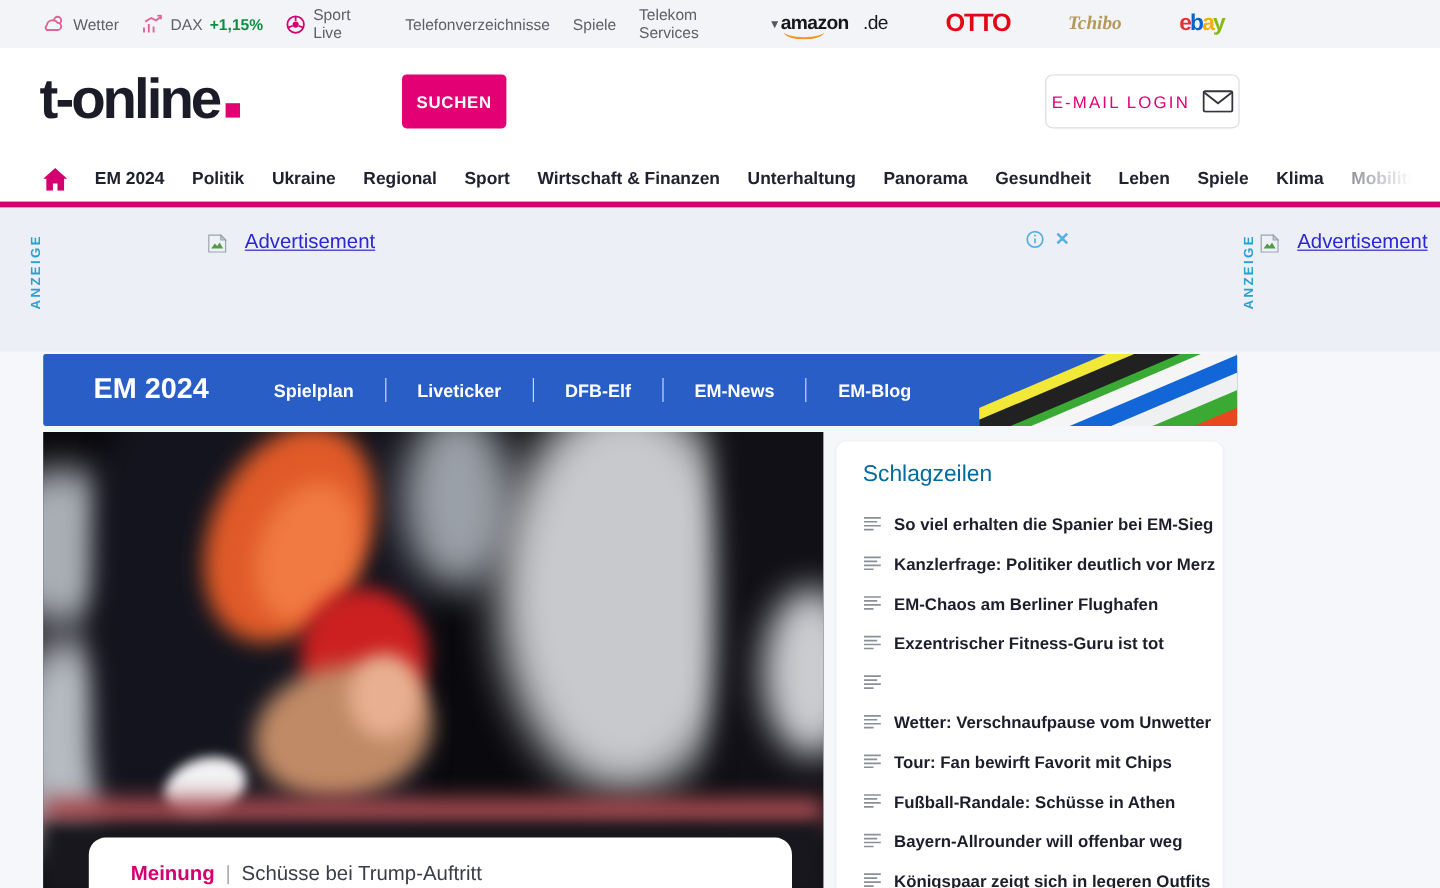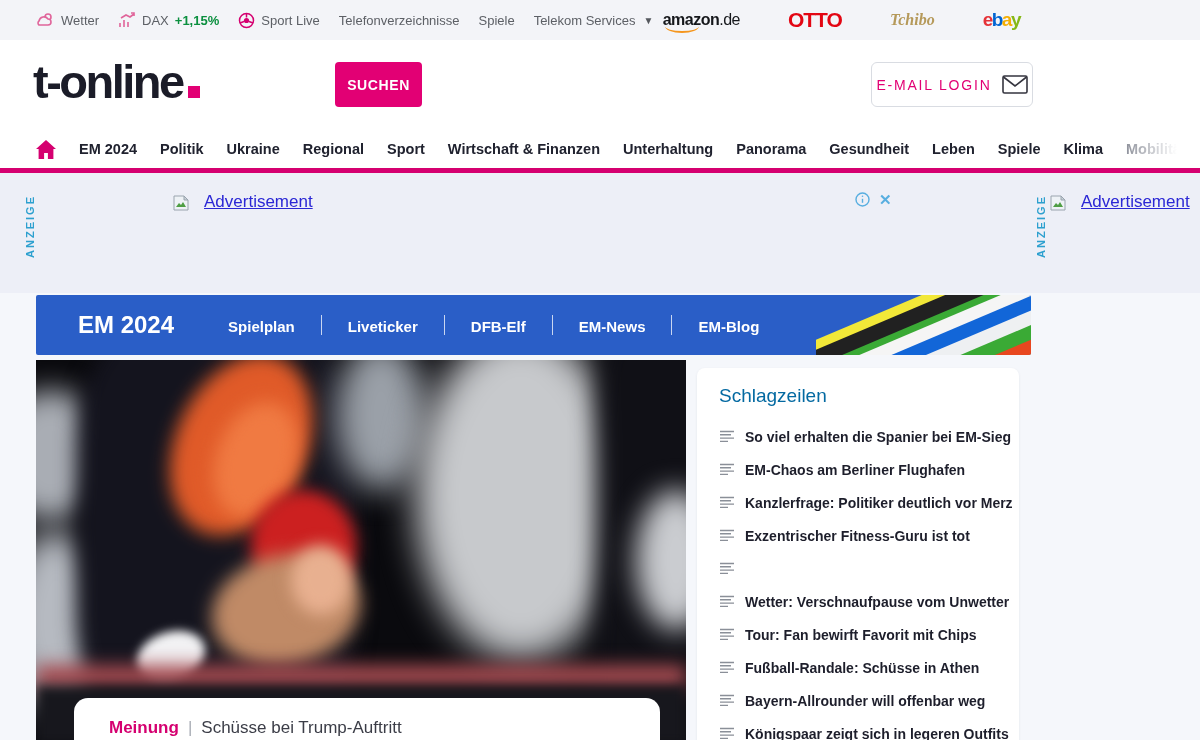--- a/index.html
+++ b/index.html
@@ -9,21 +9,21 @@
   
   .topbar { position:absolute; left:0; top:0; width:1200px; height:40px; background:#f3f4f8;
             display:flex; align-items:center; padding:0 180px 0 35px; }
   .topbar-left { display:flex; align-items:center; gap:19px; flex:1; }
   .tb-item { display:flex; align-items:center; gap:6px; font-size:13px; color:#5d6066; cursor:pointer; }
   .tb-item svg { display:block; }
   .dax-val { color:#0b8f3f; font-weight:bold; }
   .caret { font-size:10px; color:#55585e; margin-left:2px; }
   .partners { display:flex; align-items:center; gap:48px; }
   .logo-amazon { font-weight:bold; font-size:16px; color:#15171b; position:relative; letter-spacing:-0.5px;}
-  .logo-amazon .tld { font-weight:normal; }
+  .logo-amazon .tld { font-weight:normal;margin-left:12px; }
   .amazon-smile { position:absolute; left:2px; bottom:-4px; width:34px; height:8px;
                   border-bottom:2px solid #f5961e; border-radius:0 0 60% 60%/0 0 100% 100%; }
   .logo-otto { color:#e30613; font-weight:900; font-size:21px; letter-spacing:-1px; }
   .logo-tchibo { color:#b5995a; font-family:"Liberation Serif", serif; font-style:italic; font-weight:bold; font-size:16px; }
   .logo-ebay { font-weight:bold; font-size:19px; letter-spacing:-1.5px; }
   .logo-ebay .l0{color:#e53238}.logo-ebay .l1{color:#0064d2}.logo-ebay .l2{color:#f5af02}.logo-ebay .l3{color:#86b817}
 
   
   .header { position:absolute; left:0; top:40px; width:1200px; height:90px; background:#ffffff; }
   .brand { position:absolute; left:33px; top:14px; font-size:47px; font-weight:800; letter-spacing:-2.5px;
@@ -276,32 +276,32 @@
   <div class="hl-item">
     <svg width="16" height="13" viewBox="0 0 16 13" stroke="#8a8f98" stroke-width="1.4">
         <path d="M1 1.5h14M1 4.8h11M1 8.1h14M1 11.4h8"></path>
       </svg>
     <span>So viel erhalten die Spanier bei EM-Sieg</span>
   </div>
   <div class="hl-item">
     <svg width="16" height="13" viewBox="0 0 16 13" stroke="#8a8f98" stroke-width="1.4">
         <path d="M1 1.5h14M1 4.8h11M1 8.1h14M1 11.4h8"></path>
       </svg>
+    <span>Kanzlerfrage: Politiker deutlich vor Merz</span>
+  </div>
+  <div class="hl-item">
+    <svg width="16" height="13" viewBox="0 0 16 13" stroke="#8a8f98" stroke-width="1.4">
+        <path d="M1 1.5h14M1 4.8h11M1 8.1h14M1 11.4h8"></path>
+      </svg>
     <span>EM-Chaos am Berliner Flughafen</span>
   </div>
   <div class="hl-item">
     <svg width="16" height="13" viewBox="0 0 16 13" stroke="#8a8f98" stroke-width="1.4">
         <path d="M1 1.5h14M1 4.8h11M1 8.1h14M1 11.4h8"></path>
       </svg>
-    <span>Kanzlerfrage: Politiker deutlich vor Merz</span>
-  </div>
-  <div class="hl-item">
-    <svg width="16" height="13" viewBox="0 0 16 13" stroke="#8a8f98" stroke-width="1.4">
-        <path d="M1 1.5h14M1 4.8h11M1 8.1h14M1 11.4h8"></path>
-      </svg>
     <span>Exzentrischer Fitness-Guru ist tot</span>
   </div>
   <div class="hl-item">
     <svg width="16" height="13" viewBox="0 0 16 13" stroke="#8a8f98" stroke-width="1.4">
         <path d="M1 1.5h14M1 4.8h11M1 8.1h14M1 11.4h8"></path>
       </svg>
   </div>
   <div class="hl-item">
     <svg width="16" height="13" viewBox="0 0 16 13" stroke="#8a8f98" stroke-width="1.4">
         <path d="M1 1.5h14M1 4.8h11M1 8.1h14M1 11.4h8"></path>

